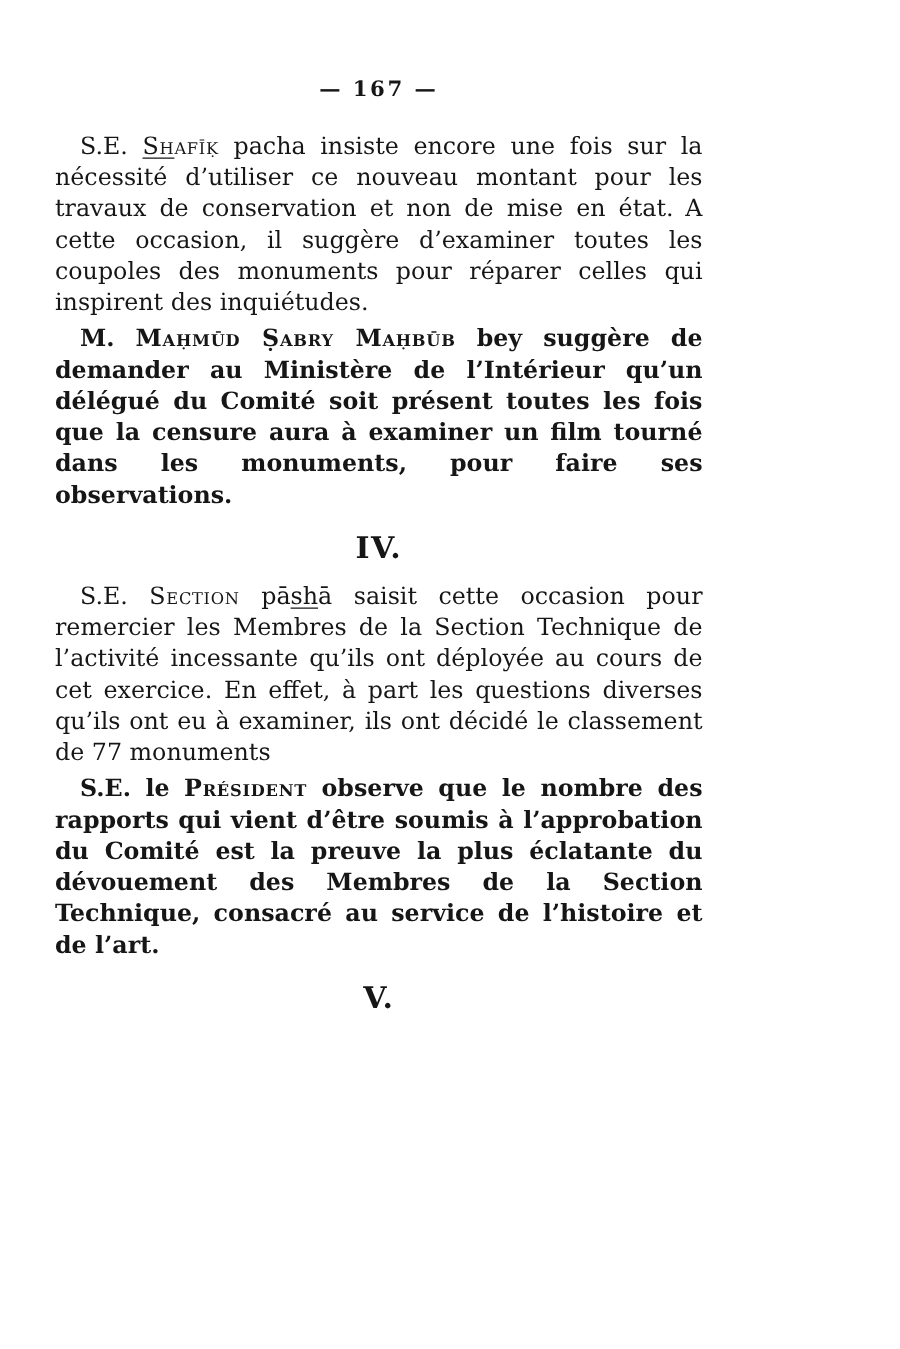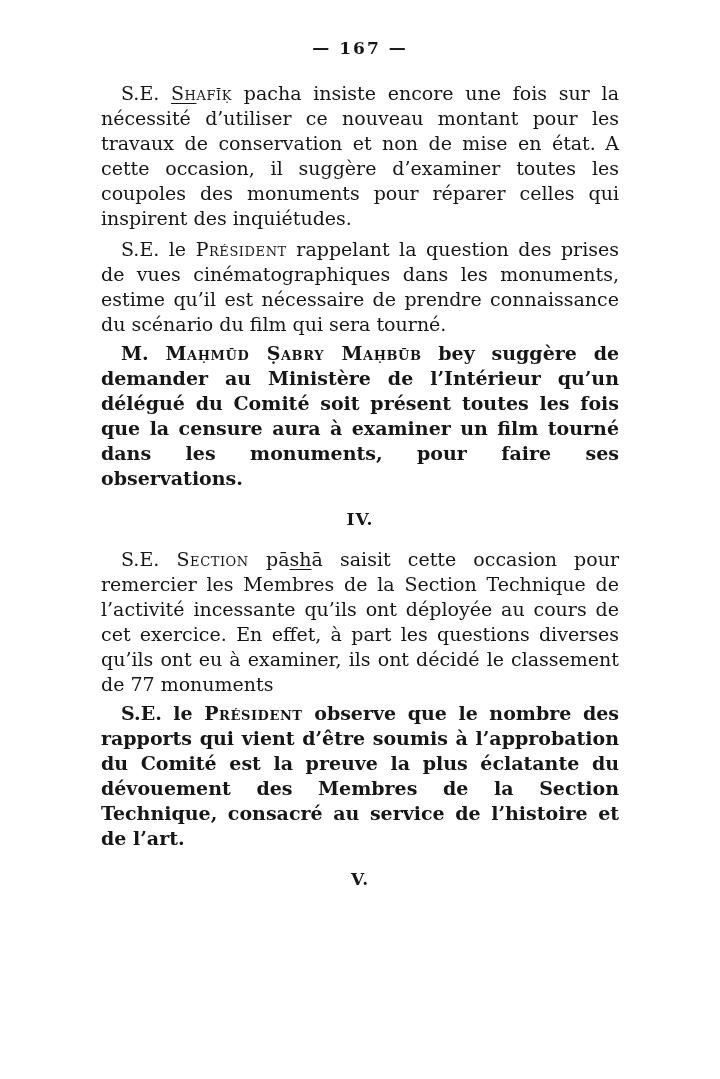--- a/index.html
+++ b/index.html
@@ -9,22 +9,22 @@
   body {
     width: 720px;
     height: 1079px;
     background: #ffffff;
     color: #161616;
     font-family: "DejaVu Serif", "Liberation Serif", serif;
     overflow: hidden;
   }
   .sheet {
     width: 518px;
-    margin-left: 101px;
-    padding-top: 36px;
+    margin-left: 44px;
+    padding-top: 60px;
     font-size: 19px;
     line-height: 25px;
     text-align: justify;
     text-rendering: optimizeLegibility;
   }
   .pagenum {
     text-align: center;
     font-weight: bold;
     font-size: 17px;
     letter-spacing: 2px;
@@ -33,21 +33,21 @@
   }
   .para {
     margin: 0;
     text-indent: 20px;
   }
   .gap-sm { margin-top: 6px; }
   .gap-xs { margin-top: 4px; font-weight: bold; }
   .heading {
     text-align: center;
     font-weight: bold;
-    font-size: 17px;
+    font-size: 24px;
     letter-spacing: 1px;
     margin: 16px 0 15px 0;
     text-indent: 0;
   }
   .sc {
     font-variant: small-caps;
     letter-spacing: 0.03em;
   }
   .u {
     text-decoration: underline;
@@ -65,21 +65,20 @@
 <body>
 
 <main class="sheet">
 
   <div class="pagenum">— 167 —</div>
 
   <p class="para"><span>S.E. </span><span class="sc"><span class="u">Sh</span><span>afīḳ</span></span><span> pacha insiste encore une fois sur la nécessité d’utiliser ce nouveau montant pour les travaux de conservation et non de mise en état. A cette occasion, il suggère d’examiner toutes les coupoles des monuments pour réparer celles qui inspirent des inquiétudes.</span></p>
 
 
 
-  <p class="para gap-sm"><span>S.E. le </span><span class="sc">Président</span><span> rappelant la question des prises de vues cinématographiques dans les monuments, estime qu’il est nécessaire de prendre connaissance du scénario du film qui sera tourné.</span></p>
 
   <p class="para gap-xs"><span>M. </span><span class="sc">Maḥmūd Ṣabry Maḥbūb</span><span> bey suggère de demander au Ministère de l’Intérieur qu’un délégué du Comité soit présent toutes les fois que la censure aura à examiner un film tourné dans les monuments, pour faire ses observations.</span></p>
 
 
   <h2 class="heading">IV.</h2>
 
   <p class="para"><span>S.E. </span><span class="sc">Section</span><span> pā</span><span class="u">sh</span><span>ā saisit cette occasion pour remercier les Membres de la Section Technique de l’activité incessante qu’ils ont déployée au cours de cet exercice. En effet, à part les questions diverses qu’ils ont eu à examiner, ils ont décidé le classement de 77 monuments</span></p>
 
   <p class="para gap-xs"><span>S.E. le </span><span class="sc">Président</span><span> observe que le nombre des rapports qui vient d’être soumis à l’approbation du Comité est la preuve la plus éclatante du dévouement des Membres de la Section Technique, consacré au service de l’histoire et de l’art.</span></p>
 

